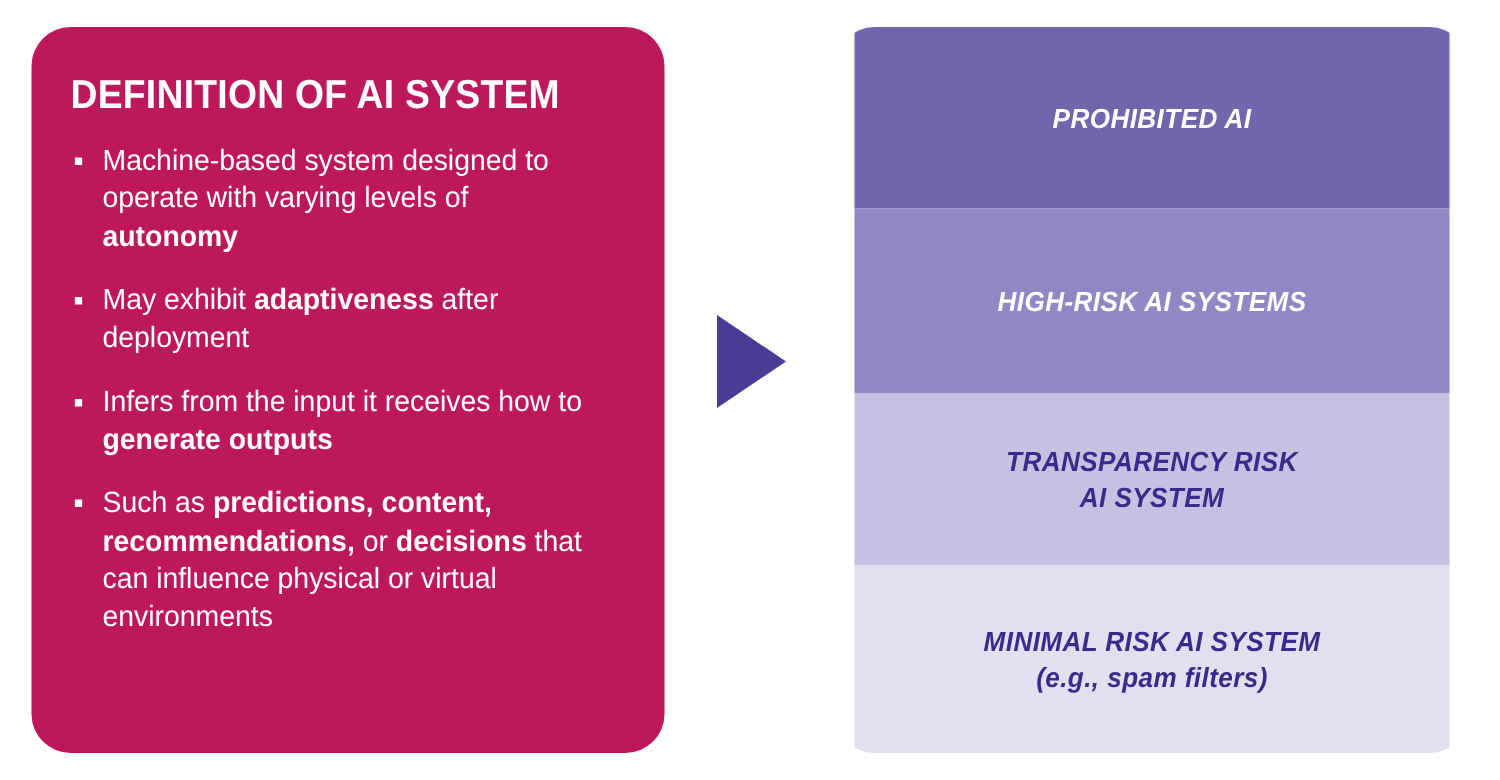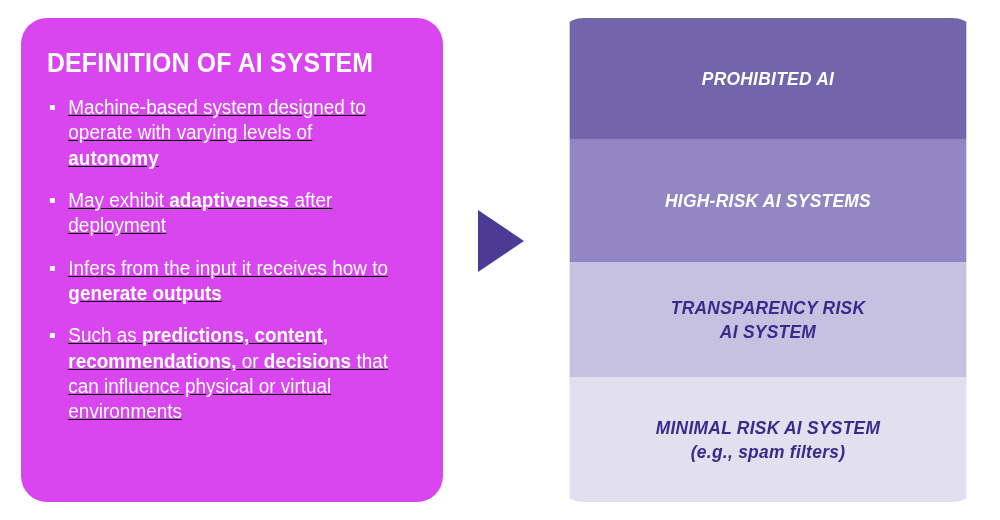--- a/index.html
+++ b/index.html
@@ -19,41 +19,40 @@
     height: 520px;
   }
 
   
   #definition-card {
     position: absolute;
     left: 21px;
     top: 18px;
     width: 422px;
     height: 484px;
-    background: #d946ef;
+    background: #be185d;
     border-radius: 26px;
     box-sizing: border-box;
     padding: 30px 26px 20px 26px;
   }
   #definition-title {
     color: #ffffff;
     font-size: 27px;
     font-weight: bold;
     letter-spacing: 0.2px;
     text-transform: uppercase;
     transform: scaleX(0.92);
     transform-origin: left center;
     margin: 0 0 16px 0;
     white-space: nowrap;
   }
   .bullet-list {
     list-style: none;
     margin: 0;
     padding: 0;
-    text-decoration: underline;
   }
   .bullet-item {
     position: relative;
     padding-left: 22px;
     margin-bottom: 17px;
     color: #ffffff;
     font-size: 19.5px;
     line-height: 1.30;
     transform: scaleX(0.97);
     transform-origin: left top;

